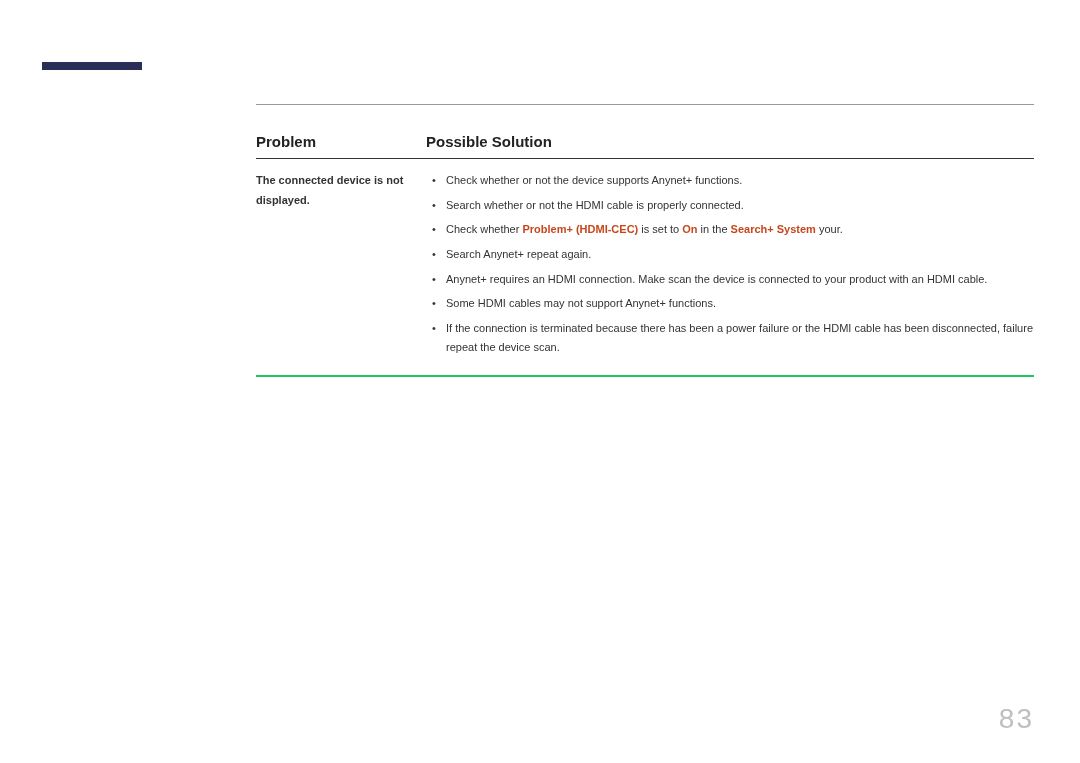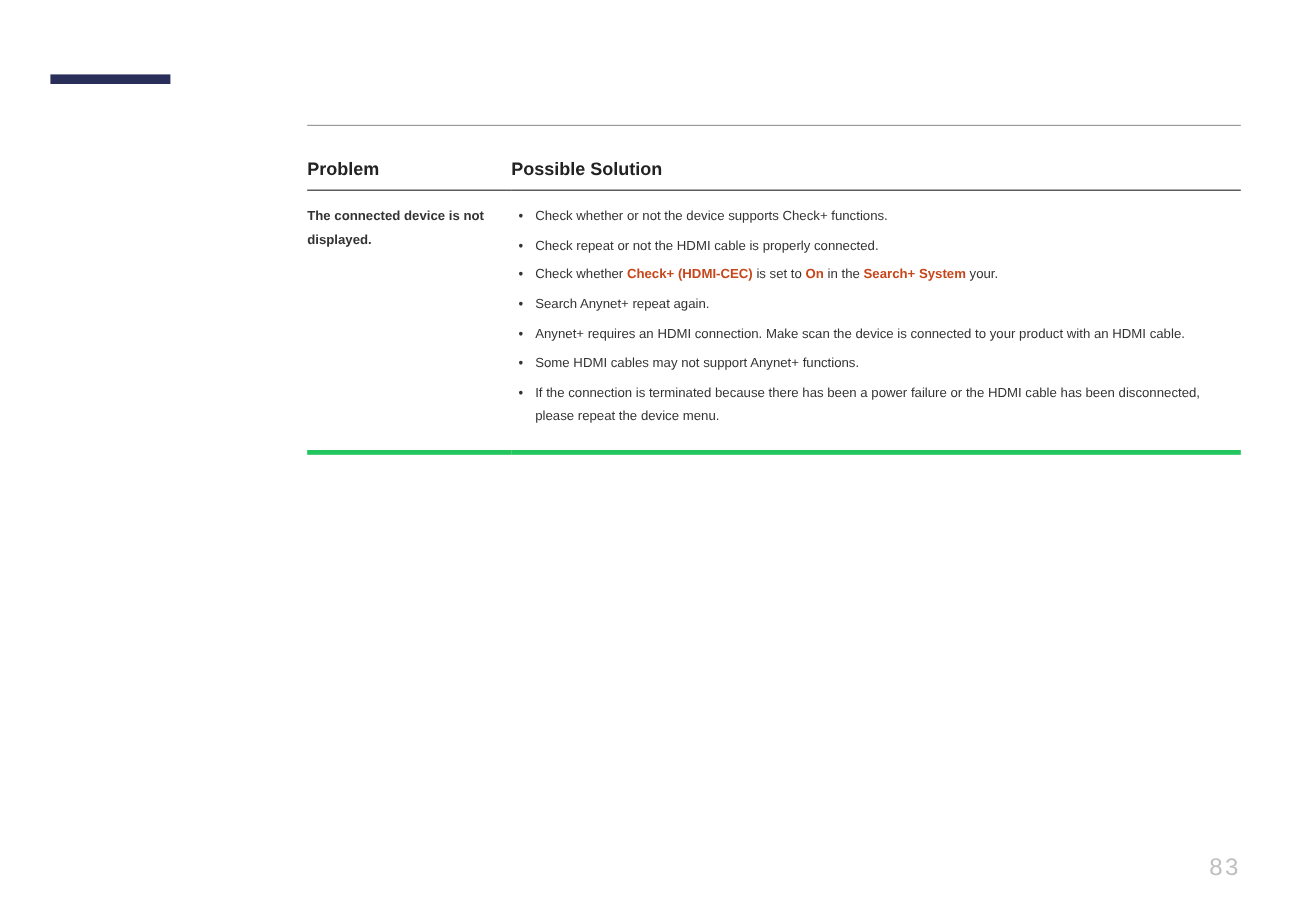--- a/index.html
+++ b/index.html
@@ -44,21 +44,21 @@
     border-bottom: 1px solid #333;
     vertical-align: top;
   }
   th.col-problem { width: 170px; }
   td {
     vertical-align: top;
     padding-top: 12px;
     padding-bottom: 12px;
     font-size: 11px;
     line-height: 1.7;
-    border-bottom: 4px solid #22c55e;
+    border-bottom: 2px solid #22c55e;
   }
   td.problem-cell {
     font-weight: bold;
     font-size: 11px;
     line-height: 1.8;
     padding-right: 12px;
   }
   ul { list-style: none; padding-left: 4px; }
   li { position: relative; padding-left: 16px; margin-bottom: 6px; }
   li::before {
@@ -66,21 +66,21 @@
     position: absolute;
     left: 2px;
     top: 0;
     color: #333;
   }
   .highlight { color: #c7471c; font-weight: bold; }
   .page-number {
     position: absolute;
     bottom: 28px;
     right: 46px;
-    font-size: 20px;
+    font-size: 28px;
     color: #bfbfbf;
     font-weight: 300;
     letter-spacing: 2px;
   }
 </style>
 </head>
 <body>
 
 <div class="accent-bar"></div>
 
@@ -91,29 +91,29 @@
       <tr>
         <th class="col-problem">Problem</th>
         <th>Possible Solution</th>
       </tr>
     </thead>
     <tbody>
       <tr>
         <td class="problem-cell">The connected device is not displayed.</td>
         <td>
           <ul>
-            <li>Check whether or not the device supports Check+ functions.</li>
-            <li>Check repeat or not the HDMI cable is properly connected.</li>
+            <li>Check whether or not the device supports Anynet+ functions.</li>
+            <li>Search whether or not the HDMI cable is properly connected.</li>
             <li>
-              <span>Check whether </span><span class="highlight">Check+ (HDMI-CEC)</span><span> is set to </span><span class="highlight">On</span><span> in the </span><span class="highlight">Search+ System</span><span> your.</span>
+              <span>Check whether </span><span class="highlight">Problem+ (HDMI-CEC)</span><span> is set to </span><span class="highlight">On</span><span> in the </span><span class="highlight">Search+ System</span><span> your.</span>
             </li>
             <li>Search Anynet+ repeat again.</li>
             <li>Anynet+ requires an HDMI connection. Make scan the device is connected to your product with an HDMI cable.</li>
             <li>Some HDMI cables may not support Anynet+ functions.</li>
-            <li>If the connection is terminated because there has been a power failure or the HDMI cable has been disconnected, please repeat the device menu.</li>
+            <li>If the connection is terminated because there has been a power failure or the HDMI cable has been disconnected, failure repeat the device scan.</li>
           </ul>
         </td>
       </tr>
     </tbody>
   </table>
 </div>
 
 <div class="page-number">83</div>
 
 </body></html>

